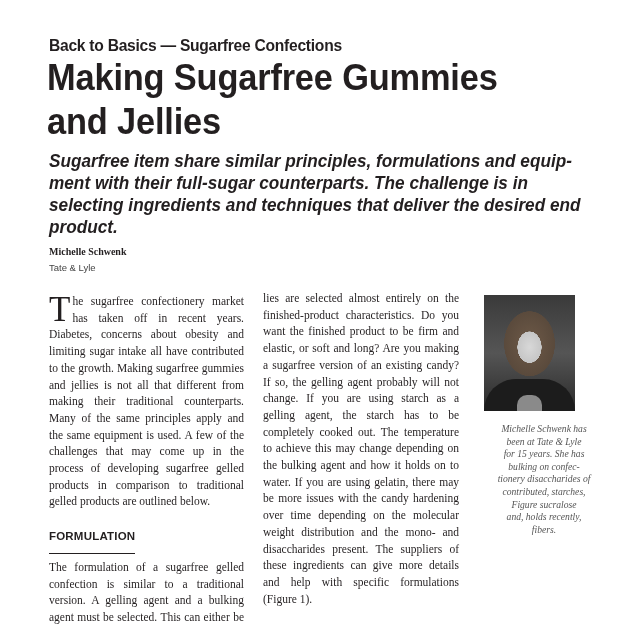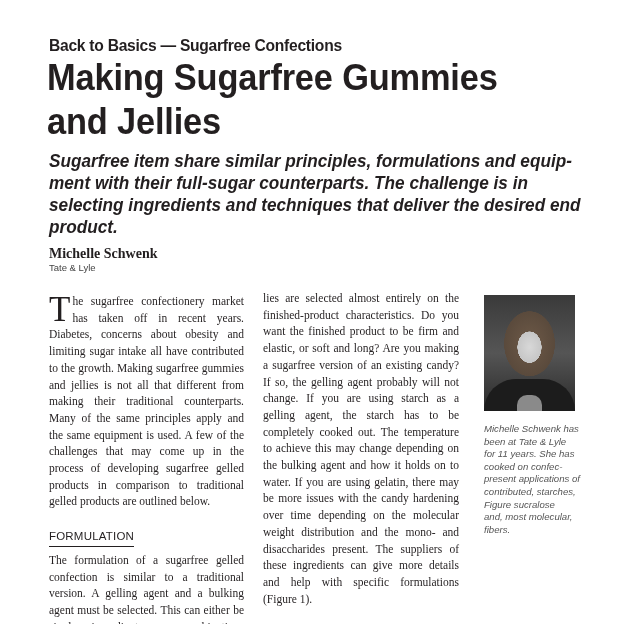--- a/index.html
+++ b/index.html
@@ -1,37 +1,37 @@
 <!DOCTYPE html>
 <html><head>
 <meta charset="utf-8">
 <style>
   html, body { margin:0; padding:0; background:#ffffff; }
   body { width:624px; height:624px; overflow:hidden; position:relative; color:#231f20; }
   .kicker { position:absolute; left:49px; top:36px; font-family:"Liberation Sans", sans-serif; font-weight:bold; font-size:17px; letter-spacing:-0.3px; color:#231f20; transform:scaleX(0.92); transform-origin:left; white-space:nowrap; }
   .title { position:absolute; left:47px; top:56px; font-family:"Liberation Sans", sans-serif; font-weight:bold; font-size:37px; line-height:44px; color:#231f20; letter-spacing:-0.2px; margin:0; transform:scaleX(0.93); transform-origin:left; white-space:nowrap; }
   .deck { position:absolute; left:49px; top:150px; width:560px; font-family:"Liberation Sans", sans-serif; font-style:italic; font-weight:bold; font-size:18.5px; line-height:22px; color:#231f20; transform:scaleX(0.93); transform-origin:left; }
   .deck span { display:block; white-space:nowrap; }
-  .author { position:absolute; left:49px; top:246px; font-family:"Liberation Serif", serif; font-weight:bold; font-size:14px; color:#231f20; }
+  .author { position:absolute; left:49px; top:246px; font-family:"Liberation Serif", serif; font-weight:bold; font-size:10px; color:#231f20; }
   .affil { position:absolute; left:49px; top:262px; font-family:"Liberation Sans", sans-serif; font-size:9.5px; color:#444; }
   .col { position:absolute; font-family:"Liberation Serif", serif; font-size:11.5px; line-height:16.7px; color:#231f20; text-align:justify; }
   .col p { margin:0; }
   .col1 { left:49px; top:293px; width:195px; }
   .col2 { left:263px; top:290px; width:196px; }
   .dropcap { float:left; font-family:"Liberation Serif", serif; font-size:35px; line-height:28px; margin:3px 2px 0 0; }
-  .section-head { margin:18px 0 5px 0 !important; font-family:"Liberation Sans", sans-serif; font-weight:normal; font-size:11.5px; display:inline-block; border-bottom:1.5px solid #231f20; padding-bottom:1px; letter-spacing:0.2px; }
+  .section-head { margin:18px 0 5px 0 !important; font-family:"Liberation Sans", sans-serif; font-weight:bold; font-size:11.5px; display:inline-block; border-bottom:1.5px solid #231f20; padding-bottom:8px; letter-spacing:0.2px; }
   .sub-head { margin:16px 0 6px 0 !important; font-family:"Liberation Sans", sans-serif; font-weight:bold; font-size:11.5px; text-align:left; }
   .photo { position:absolute; left:484px; top:295px; width:91px; height:116px; background:
       radial-gradient(ellipse 20px 26px at 50% 45%, #d8d8d8 0%, #c6c6c6 60%, rgba(0,0,0,0) 61%),
       radial-gradient(ellipse 36px 46px at 50% 42%, #6e5a48 0%, #5a4a3c 70%, rgba(0,0,0,0) 71%),
       linear-gradient(to bottom, #3a3a3a 0%, #555 50%, #2a2a2a 100%);
     overflow:hidden; }
   .photo .shoulders { position:absolute; left:0; bottom:0; width:91px; height:32px; background:#1c1c1c; border-radius:40px 40px 0 0; }
   .photo .shirt { position:absolute; left:33px; bottom:0; width:25px; height:16px; background:#8a8a8a; border-radius:10px 10px 0 0; }
-  .caption { position:absolute; left:484px; top:423px; width:120px; font-family:Liberation Sans, sans-serif; font-style:italic; font-size:9.6px; line-height:12.6px; color:#555; }
+  .caption { position:absolute; left:484px; top:423px; width:120px; font-family:Liberation Serif, serif; font-style:italic; font-size:9.6px; line-height:12.6px; color:#555;text-align:center; }
   .caption span { display:block; white-space:nowrap; }
 </style>
 </head>
 <body>
 
 <div class="kicker">Back to Basics — Sugarfree Confections</div>
 
 <h1 class="title">
   <span style="display:block;">Making Sugarfree Gummies</span>
   <span style="display:block;">and Jellies</span>
@@ -62,20 +62,20 @@
 </div>
 
 <div class="photo" title="Portrait of Michelle Schwenk">
   <div class="shoulders"></div>
   <div class="shirt"></div>
 </div>
 
 <div class="caption">
   <span>Michelle Schwenk has</span>
   <span>been at Tate &amp; Lyle</span>
-  <span>for 11 years. She has</span>
-  <span>cooked on confec-</span>
-  <span>present applications of</span>
+  <span>for 15 years. She has</span>
+  <span>bulking on confec-</span>
+  <span>tionery disaccharides of</span>
   <span>contributed, starches,</span>
   <span>Figure sucralose</span>
-  <span>and, most molecular,</span>
+  <span>and, holds recently,</span>
   <span>fibers.</span>
 </div>
 
 </body></html>

